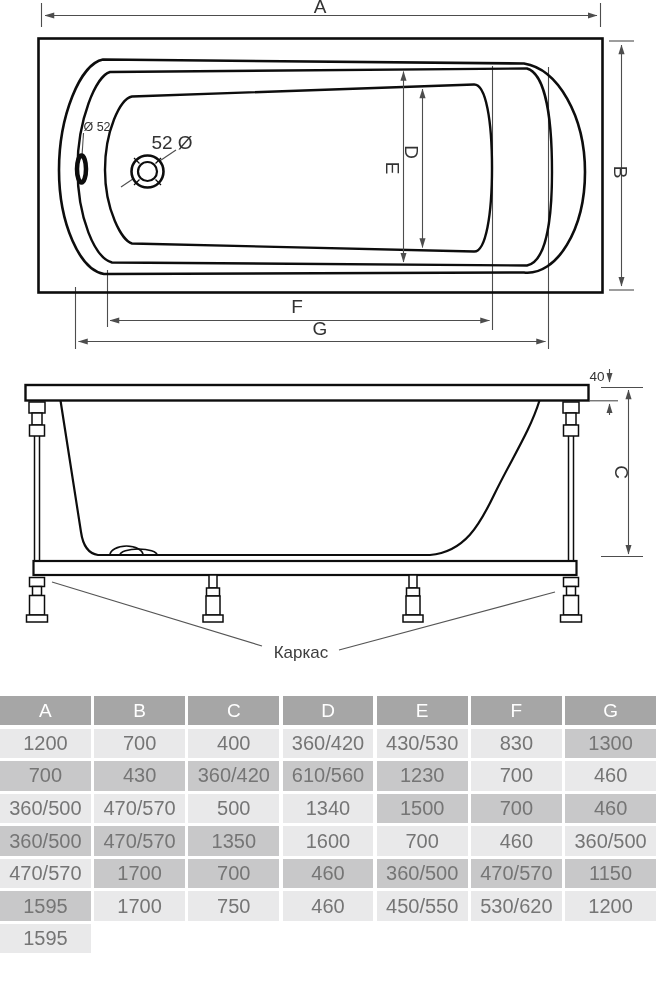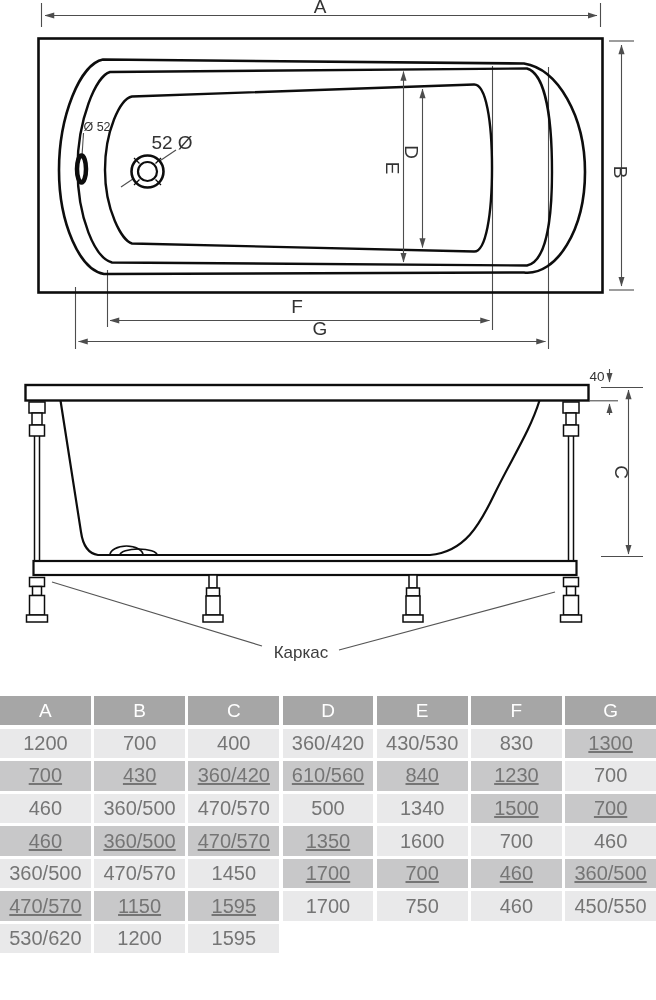--- a/index.html
+++ b/index.html
@@ -37,21 +37,21 @@
     background:var(--header-bg);color:var(--header-text);
     display:flex;align-items:center;justify-content:center;
     font-size:19px;font-weight:400;
   }
   .spec-table .td{
     color:var(--cell-text);
     display:flex;align-items:center;justify-content:center;
     font-size:20px;
   }
   .spec-table .td.light{background:var(--row-light);}
-  .spec-table .td.dark{background:var(--row-dark);text-decoration:underline;}
+  .spec-table .td.dark{background:var(--row-dark);}
 </style>
 </head>
 <body>
 
 <div class="canvas">
 
   <div class="diagram-wrap">
     <svg width="656" height="692" viewBox="0 0 656 692">
       <defs>
         <marker id="arrE" markerWidth="10" markerHeight="8" refX="8.4" refY="3.5" orient="auto">
@@ -229,40 +229,38 @@
       <div class="td light">700</div>
       <div class="td light">400</div>
       <div class="td light">360/420</div>
       <div class="td light">430/530</div>
       <div class="td light">830</div>
       <div class="td dark">1300</div>
       <div class="td dark">700</div>
       <div class="td dark">430</div>
       <div class="td dark">360/420</div>
       <div class="td dark">610/560</div>
-      <div class="td dark">840</div>
       <div class="td dark">1230</div>
       <div class="td light">700</div>
       <div class="td light">460</div>
       <div class="td light">360/500</div>
       <div class="td light">470/570</div>
       <div class="td light">500</div>
       <div class="td light">1340</div>
       <div class="td dark">1500</div>
       <div class="td dark">700</div>
       <div class="td dark">460</div>
       <div class="td dark">360/500</div>
       <div class="td dark">470/570</div>
       <div class="td dark">1350</div>
       <div class="td light">1600</div>
       <div class="td light">700</div>
       <div class="td light">460</div>
       <div class="td light">360/500</div>
       <div class="td light">470/570</div>
-      <div class="td light">1450</div>
       <div class="td dark">1700</div>
       <div class="td dark">700</div>
       <div class="td dark">460</div>
       <div class="td dark">360/500</div>
       <div class="td dark">470/570</div>
       <div class="td dark">1150</div>
       <div class="td dark">1595</div>
       <div class="td light">1700</div>
       <div class="td light">750</div>
       <div class="td light">460</div>

